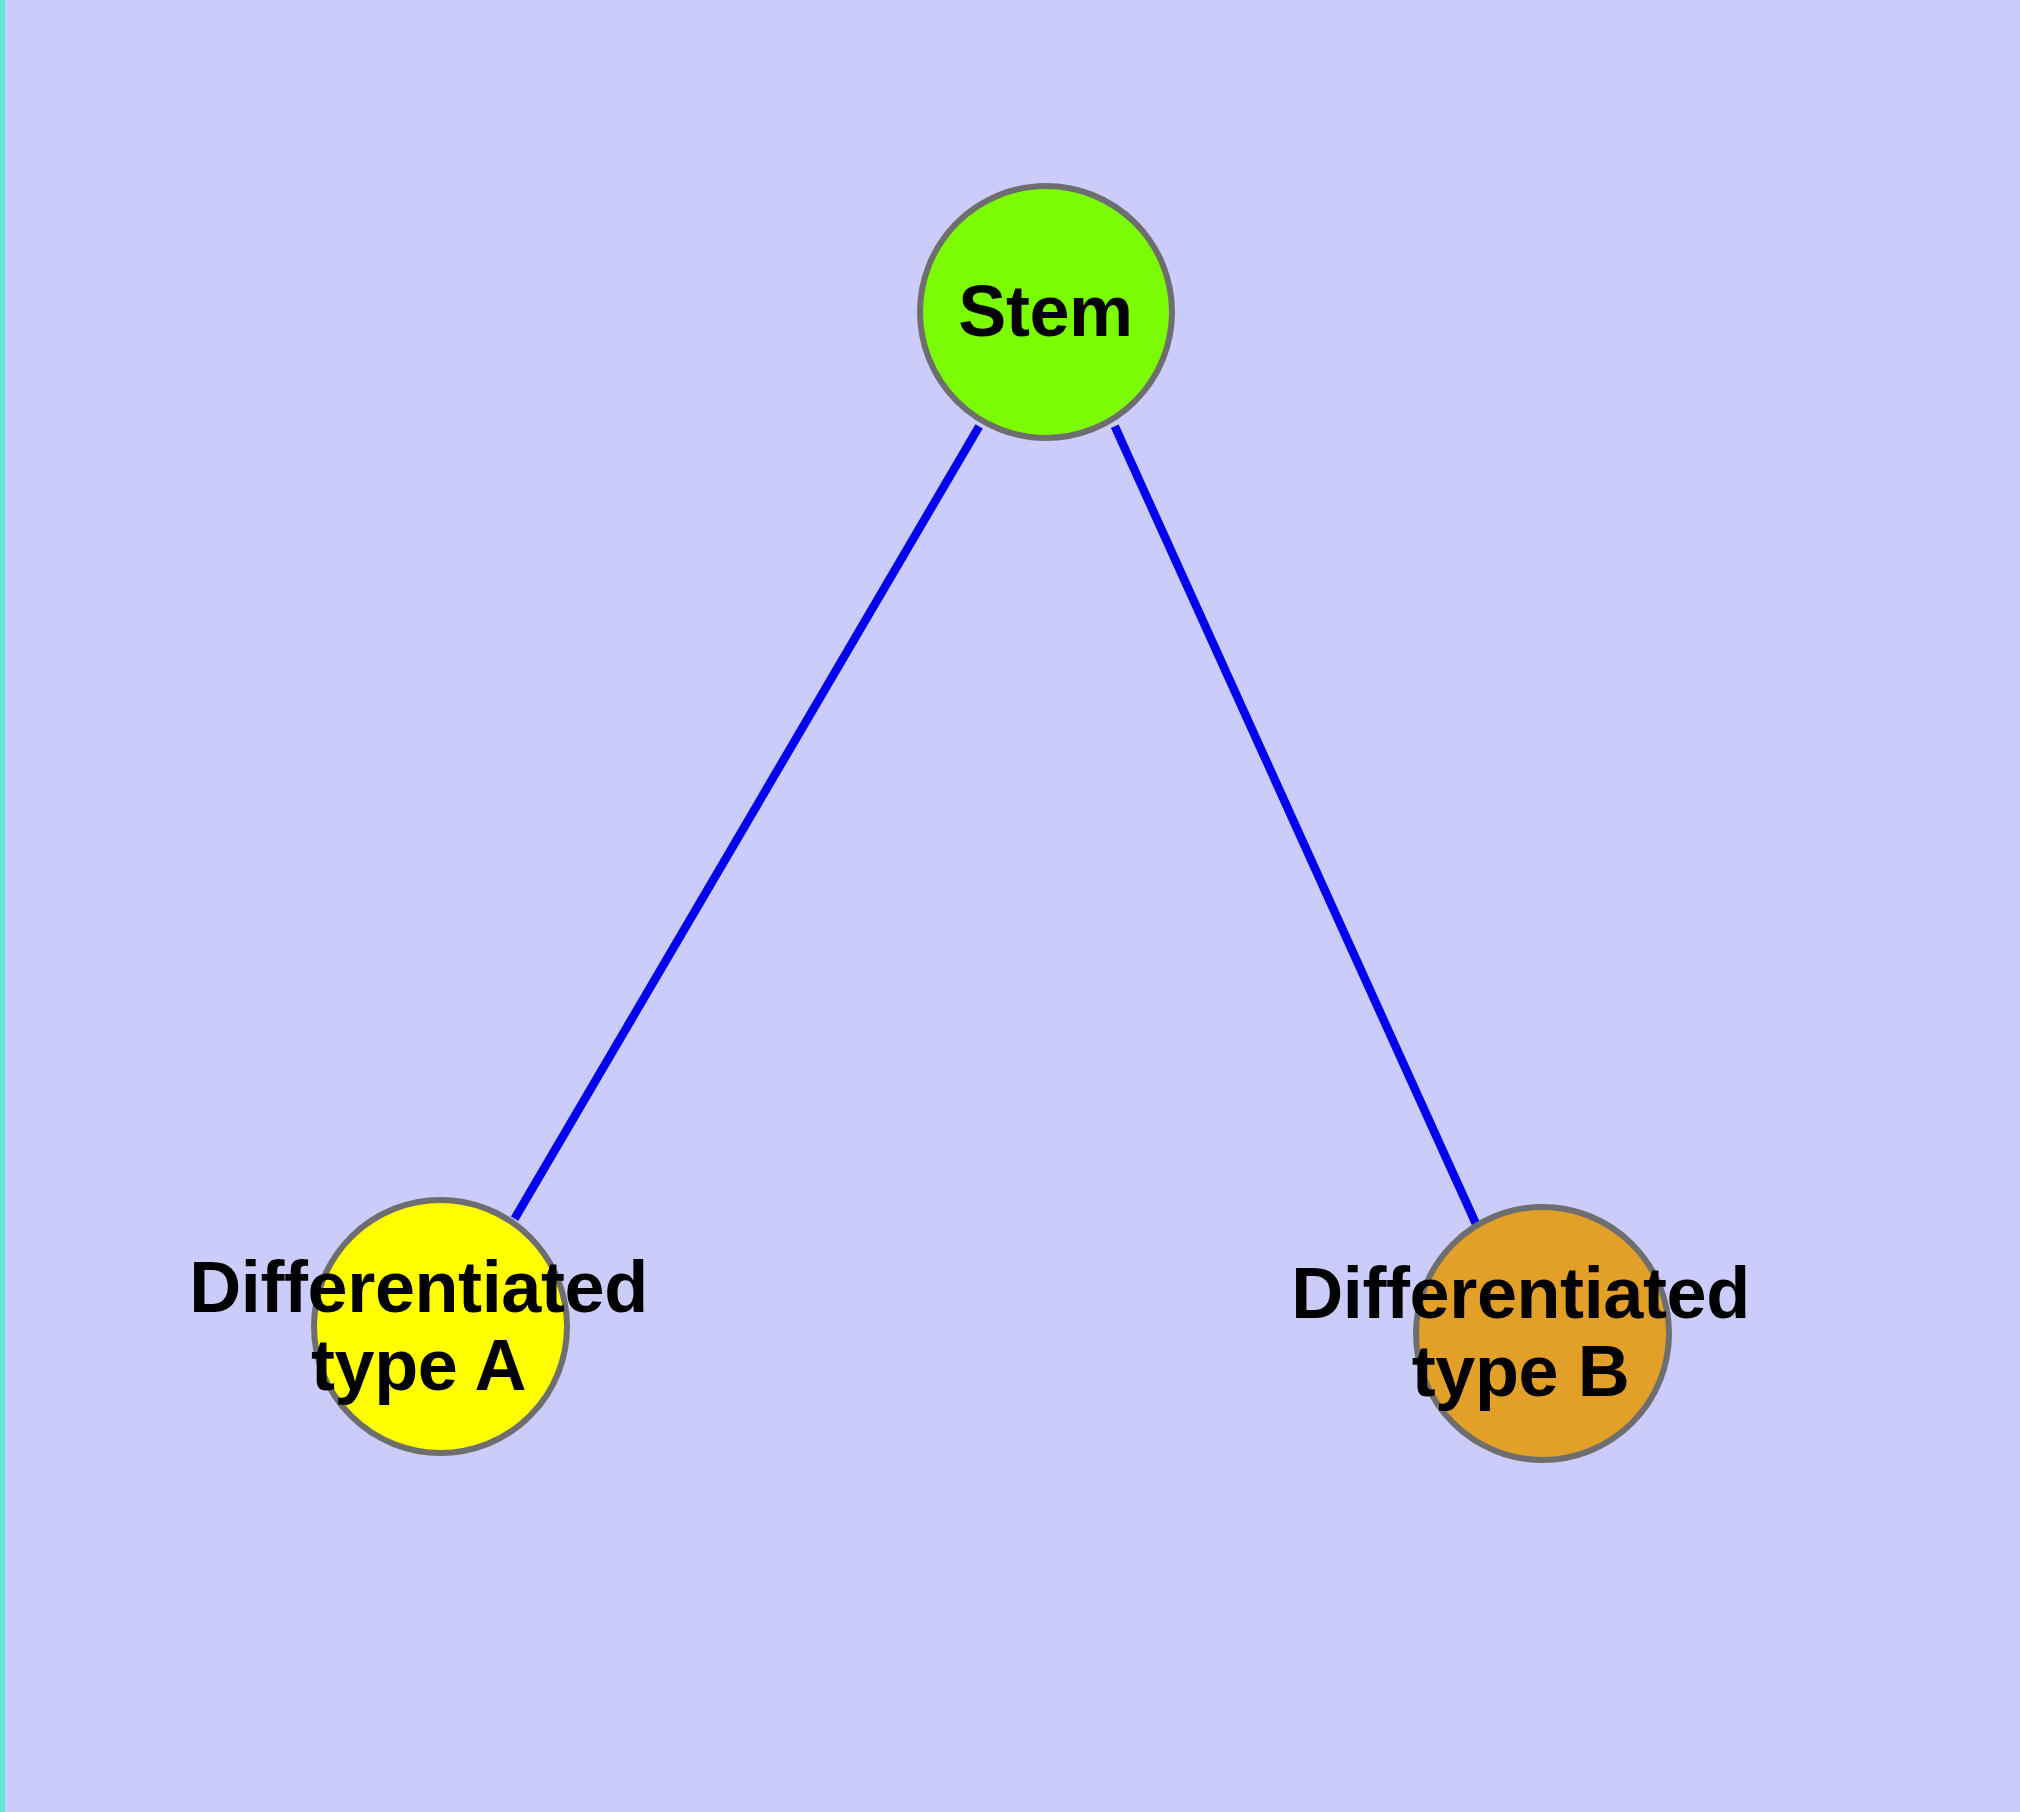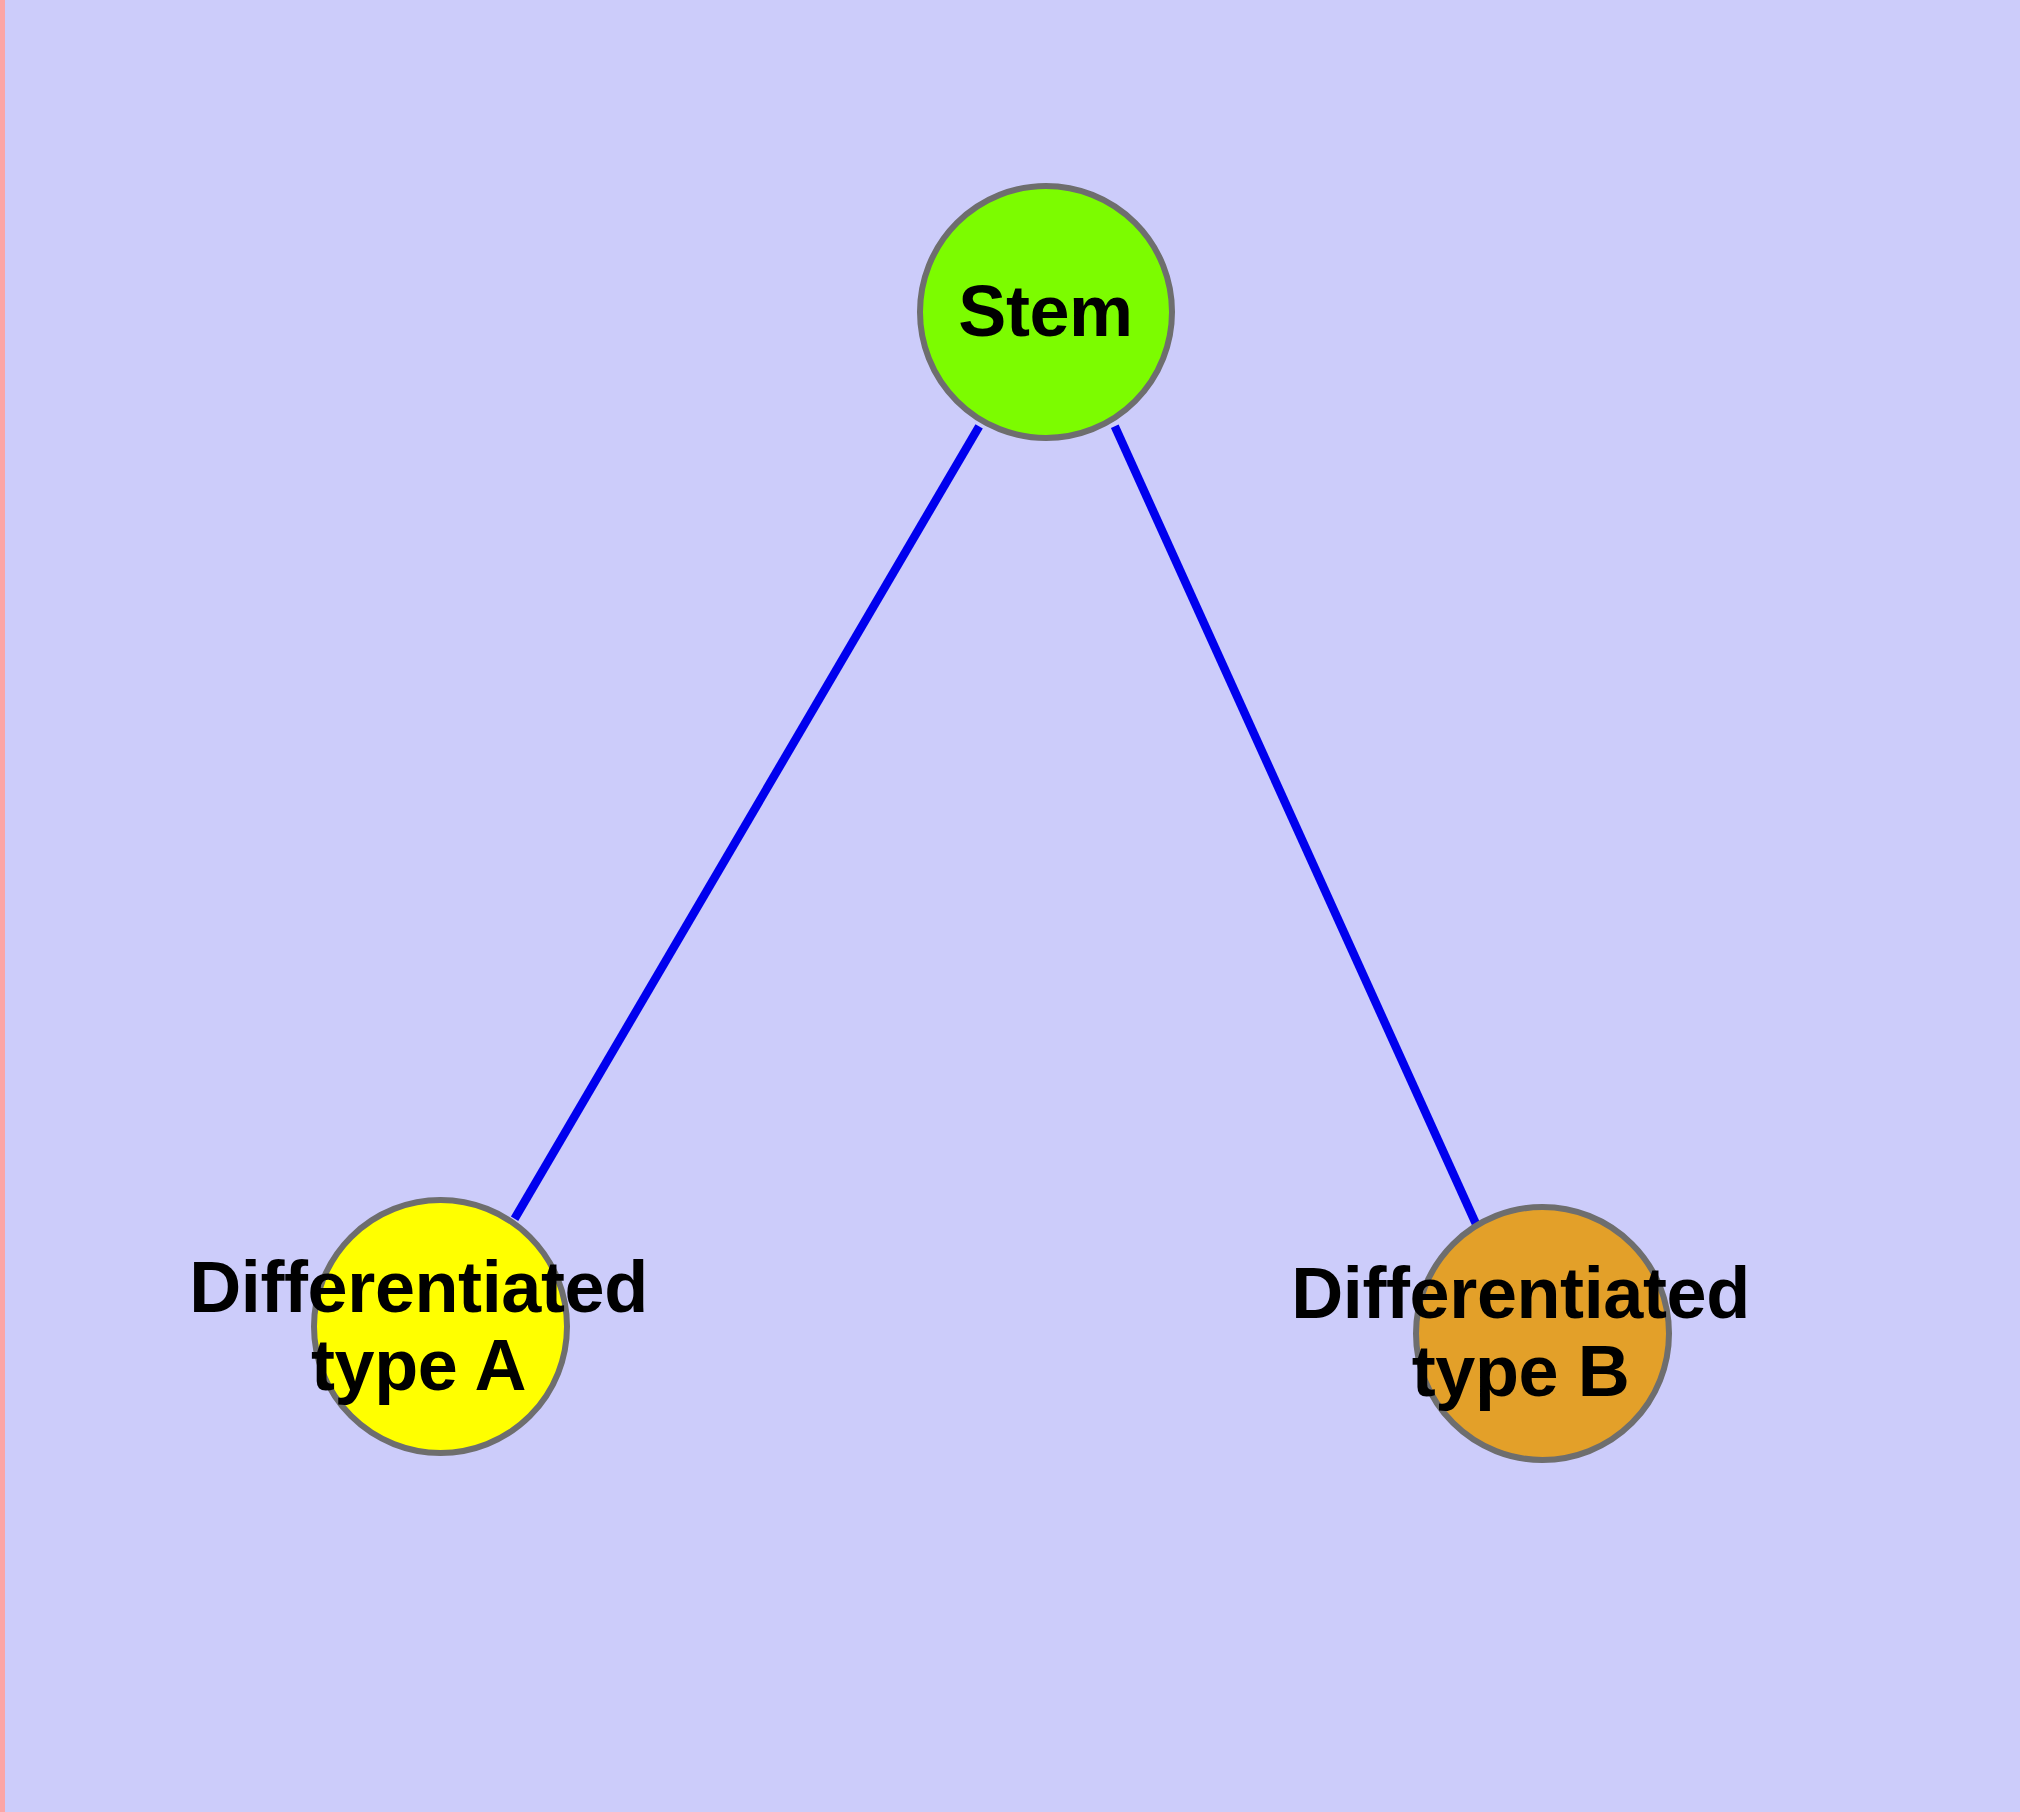--- a/index.html
+++ b/index.html
@@ -6,21 +6,21 @@
   html, body {
     margin: 0;
     padding: 0;
     background: #ffffff;
   }
   #canvas {
     position: relative;
     width: 2021px;
     height: 1812px;
     overflow: hidden;
-    background: #fca5a5;
+    background: #5eead4;
     font-family: "Liberation Sans", "DejaVu Sans", sans-serif;
   }
   #graph-bg {
     position: absolute;
     left: 5.1px;
     top: 0px;
     width: 2015px;
     height: 1812px;
     background: #ccccfa;
   }

